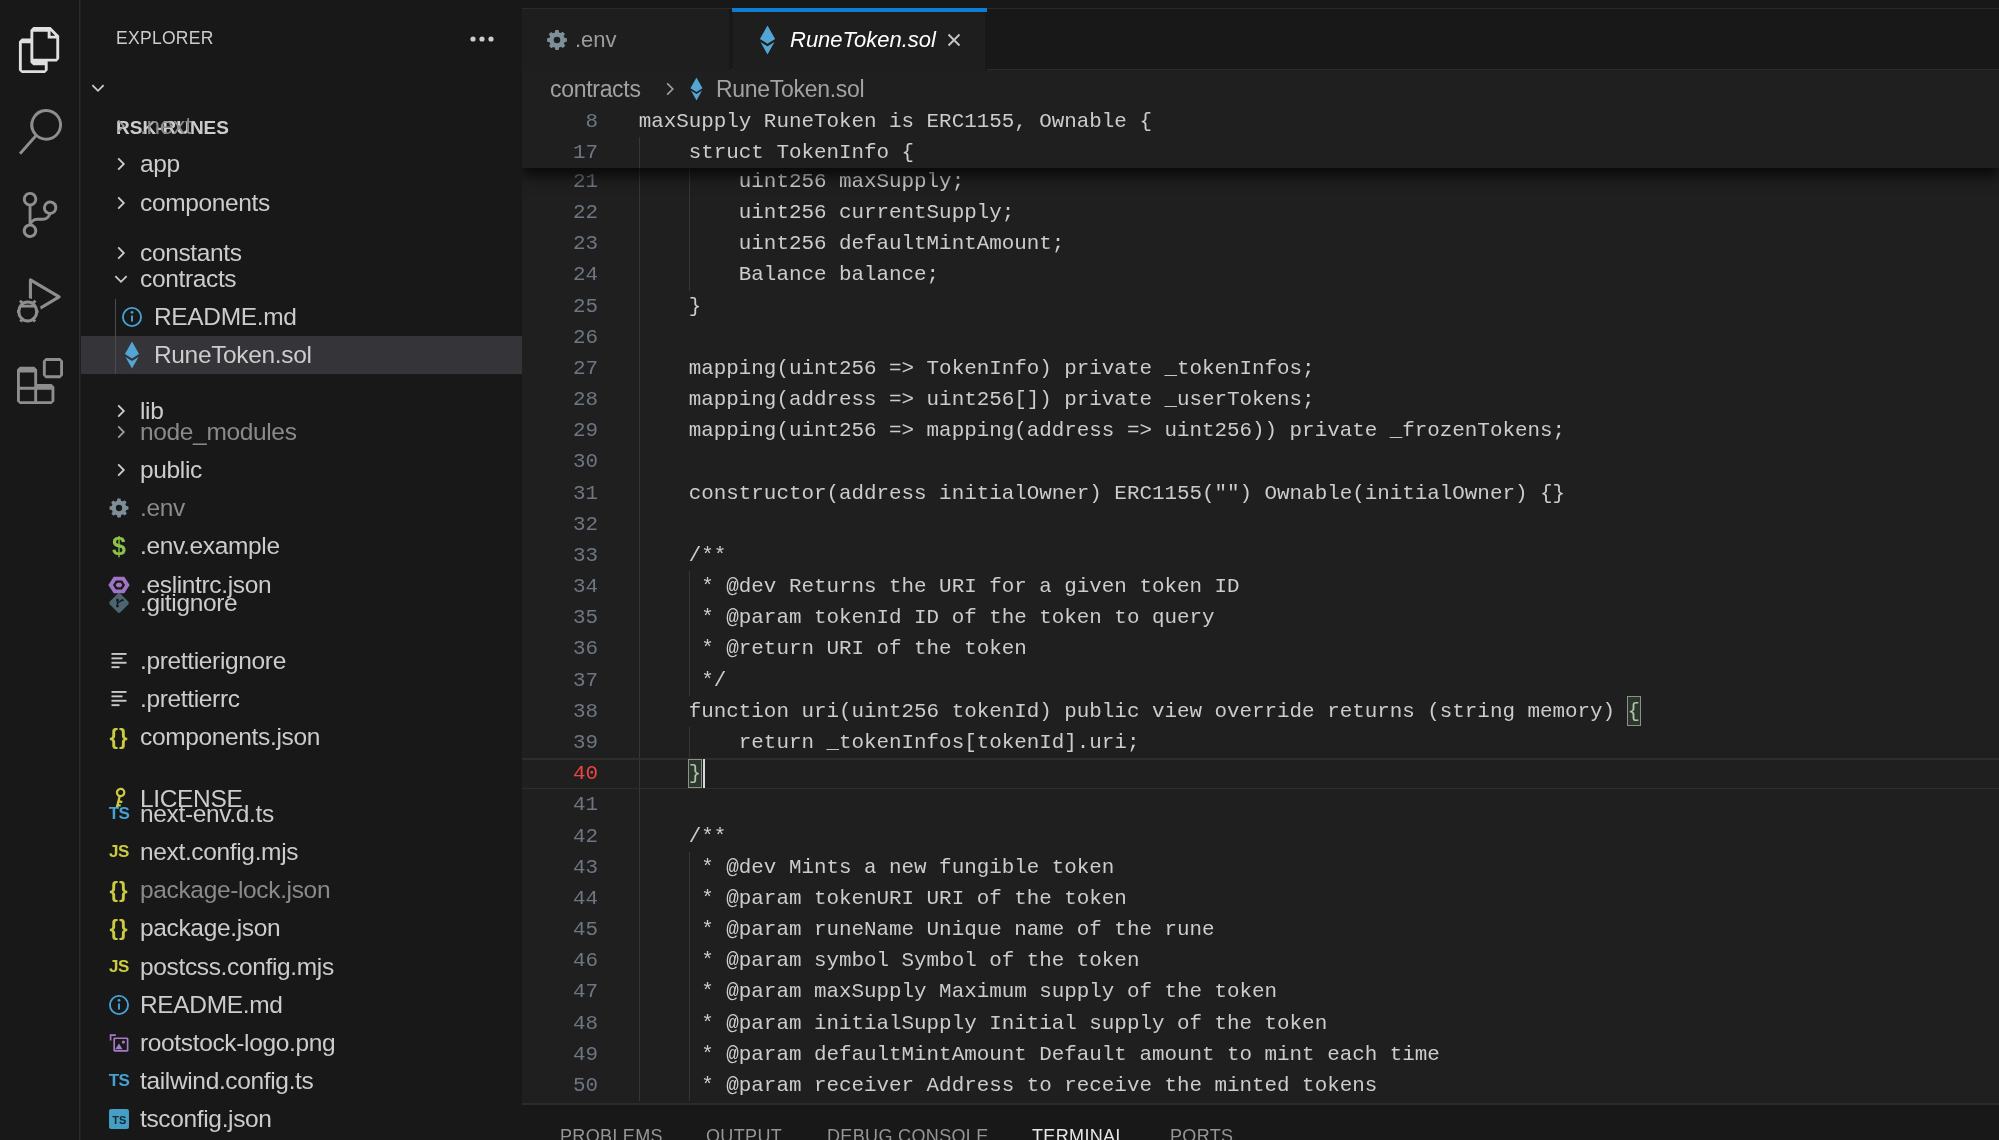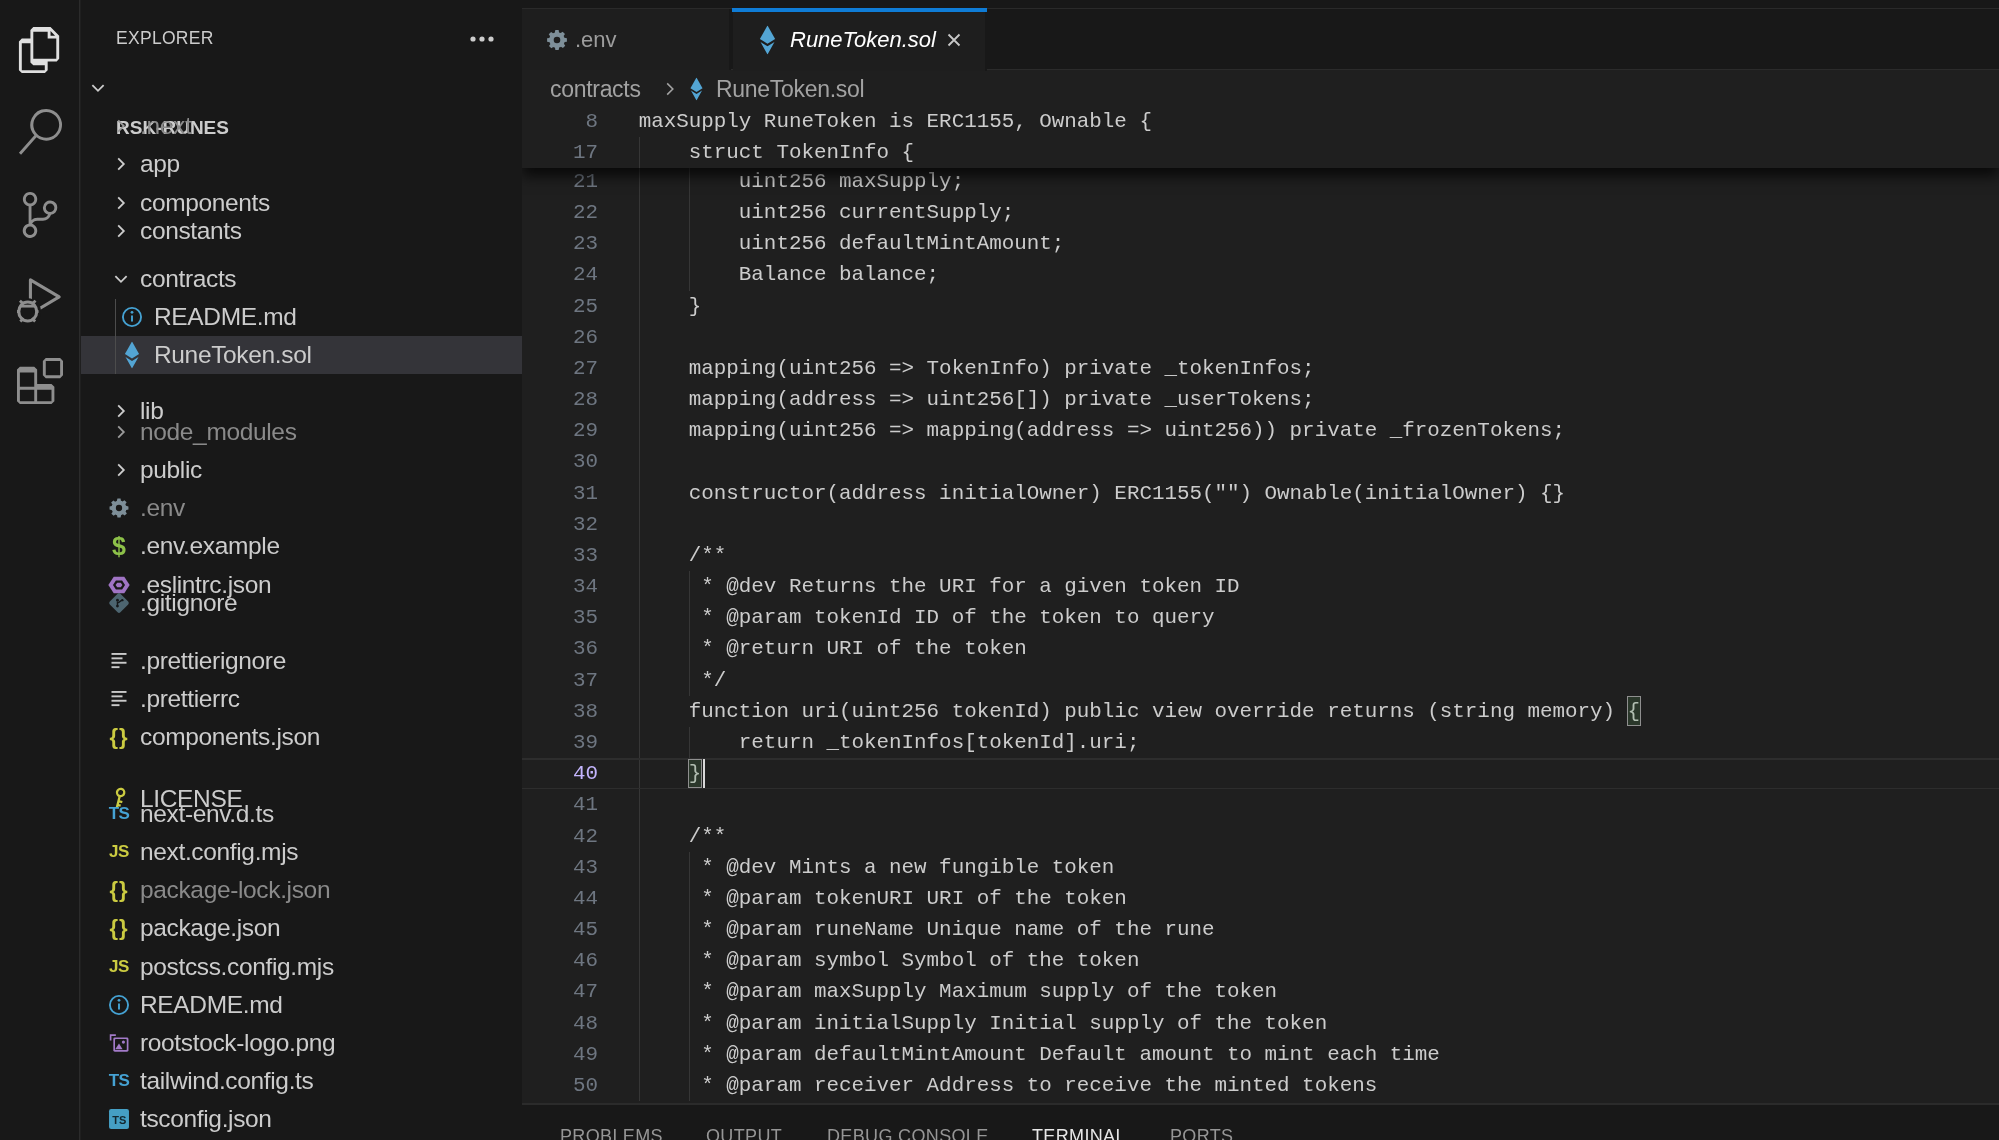--- a/index.html
+++ b/index.html
@@ -100,21 +100,21 @@
         <path d="M5.5 3l5 5-5 5" fill="none" stroke="#cccccc" stroke-width="1.6"></path>
       </svg>
     <span class="lbl">app</span>
   </div>
   <div class="row" style="top:184px;">
     <svg class="chev" viewBox="0 0 16 16">
         <path d="M5.5 3l5 5-5 5" fill="none" stroke="#cccccc" stroke-width="1.6"></path>
       </svg>
     <span class="lbl">components</span>
   </div>
-  <div class="row" style="top:212px;">
+  <div class="row" style="top:234px;">
     <svg class="chev" viewBox="0 0 16 16">
         <path d="M5.5 3l5 5-5 5" fill="none" stroke="#cccccc" stroke-width="1.6"></path>
       </svg>
     <span class="lbl">constants</span>
   </div>
   <div class="row" style="top:260px;">
     <svg class="chev" viewBox="0 0 16 16">
         <path d="M3 5.5l5 5 5-5" fill="none" stroke="#cccccc" stroke-width="1.6"></path>
       </svg>
     <span class="lbl">contracts</span>
@@ -322,21 +322,21 @@
 30
 31
 32
 33
 34
 35
 36
 37
 38
 39
-<span style="color:#c4b5fd;margin-top:33px;">40</span>
+<span style="color:#ef4444;margin-top:33px;">40</span>
 41
 42
 43
 44
 45
 46
 47
 48
 49
 50</pre>

